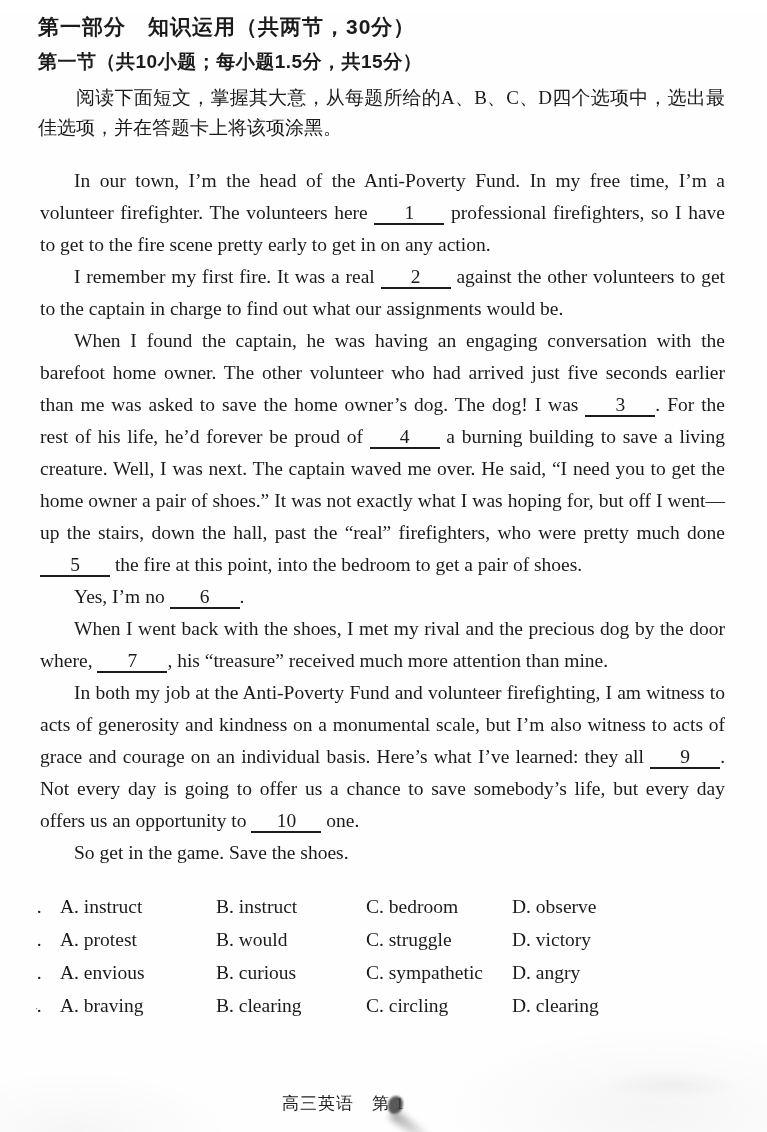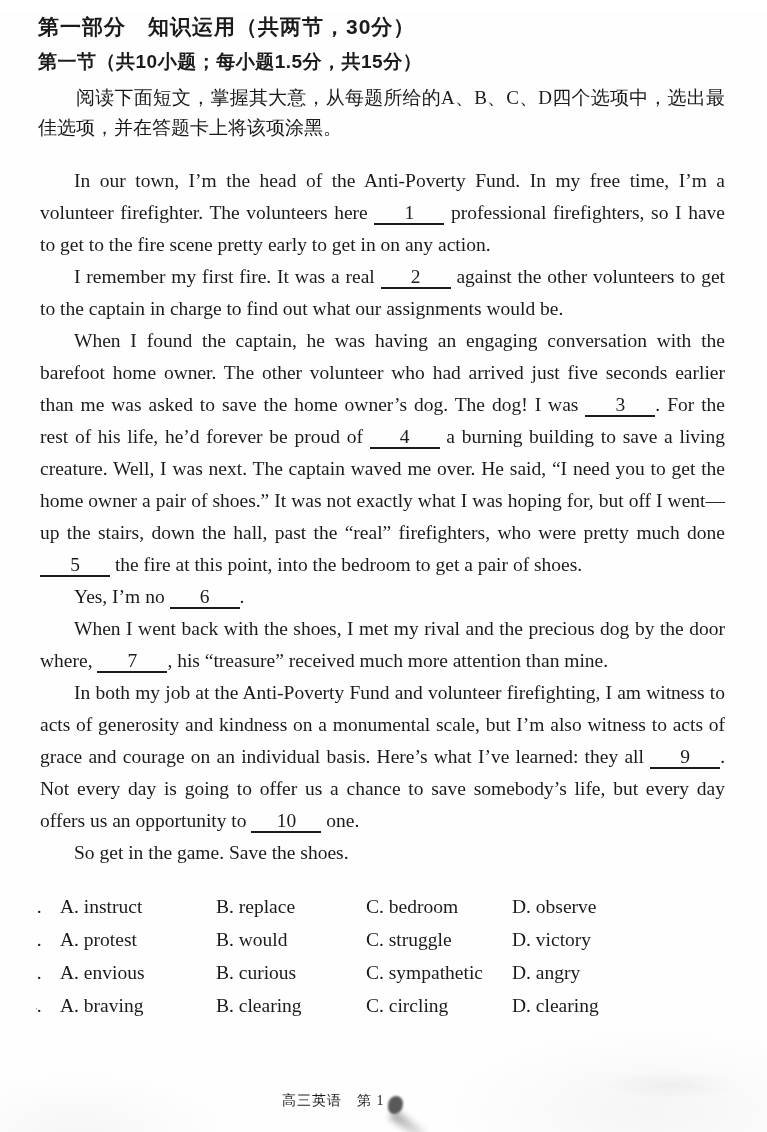--- a/index.html
+++ b/index.html
@@ -67,21 +67,21 @@
   }
   .qnum-inner { display: inline-block; margin-left: -9px; }
   .opt { position: absolute; top: 0; white-space: nowrap; }
   .opt-0 { left: 60px; }
   .opt-1 { left: 216px; }
   .opt-2 { left: 366px; }
   .opt-3 { left: 512px; }
   .footer {
     position: absolute;
     left: 282px; top: 1080px;
-    font-size: 14px;
+    font-size: 17px;
     letter-spacing: 1px;
     white-space: nowrap;
   }
   .smudge-blob {
     position: absolute;
     left: 388px; top: 1084px;
     width: 15px; height: 18px;
     background: #3d3d3d;
     border-radius: 55% 45% 60% 40%;
     filter: blur(1px);
@@ -121,21 +121,21 @@
       <p>Yes, I’m no <span class="blank">6</span>.</p>
       <p>When I went back with the shoes, I met my rival and the precious dog by the door where, <span class="blank">7</span>, his “treasure” received much more attention than mine.</p>
       <p>In both my job at the Anti-Poverty Fund and volunteer firefighting, I am witness to acts of generosity and kindness on a monumental scale, but I’m also witness to acts of grace and courage on an individual basis. Here’s what I’ve learned: they all <span class="blank">9</span>. Not every day is going to offer us a chance to save somebody’s life, but every day offers us an opportunity to <span class="blank">10</span> one.</p>
       <p>So get in the game. Save the shoes.</p>
     </div>
 
   <div class="questions">
       <div class="q-row">
         <span class="qnum"><span class="qnum-inner">1.</span></span>
         <span class="opt opt-0">A. instruct</span>
-        <span class="opt opt-1">B. replace</span>
+        <span class="opt opt-1">B. instruct</span>
         <span class="opt opt-2">C. bedroom</span>
         <span class="opt opt-3">D. observe</span>
       </div>
       <div class="q-row">
         <span class="qnum"><span class="qnum-inner">2.</span></span>
         <span class="opt opt-0">A. protest</span>
         <span class="opt opt-1">B. would</span>
         <span class="opt opt-2">C. struggle</span>
         <span class="opt opt-3">D. victory</span>
       </div>

